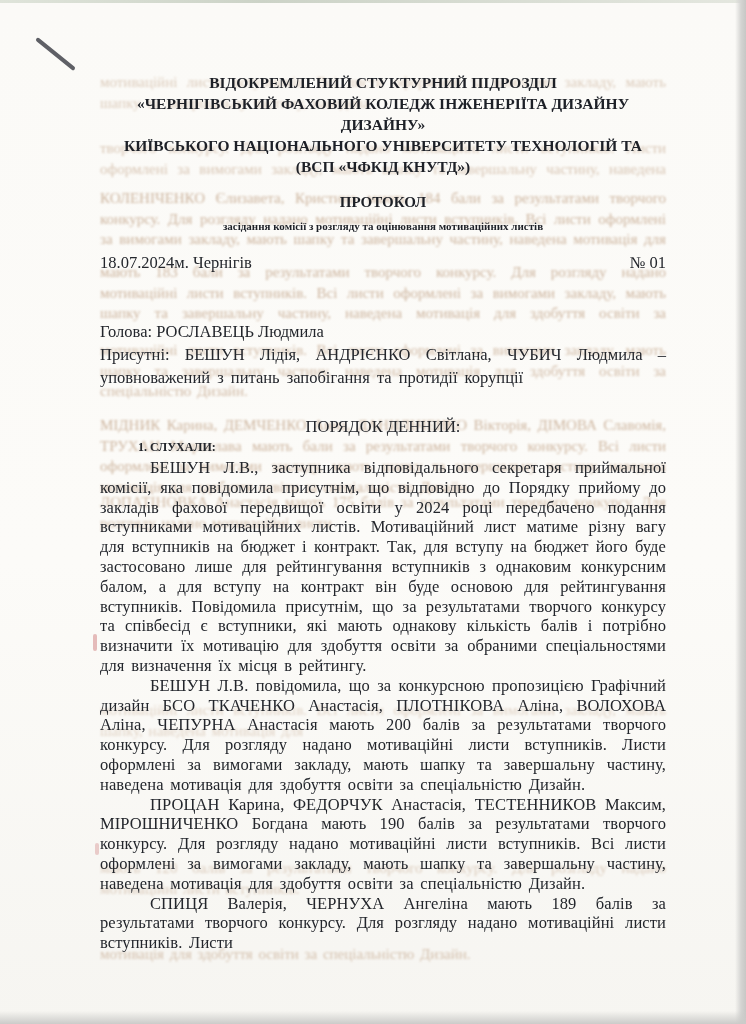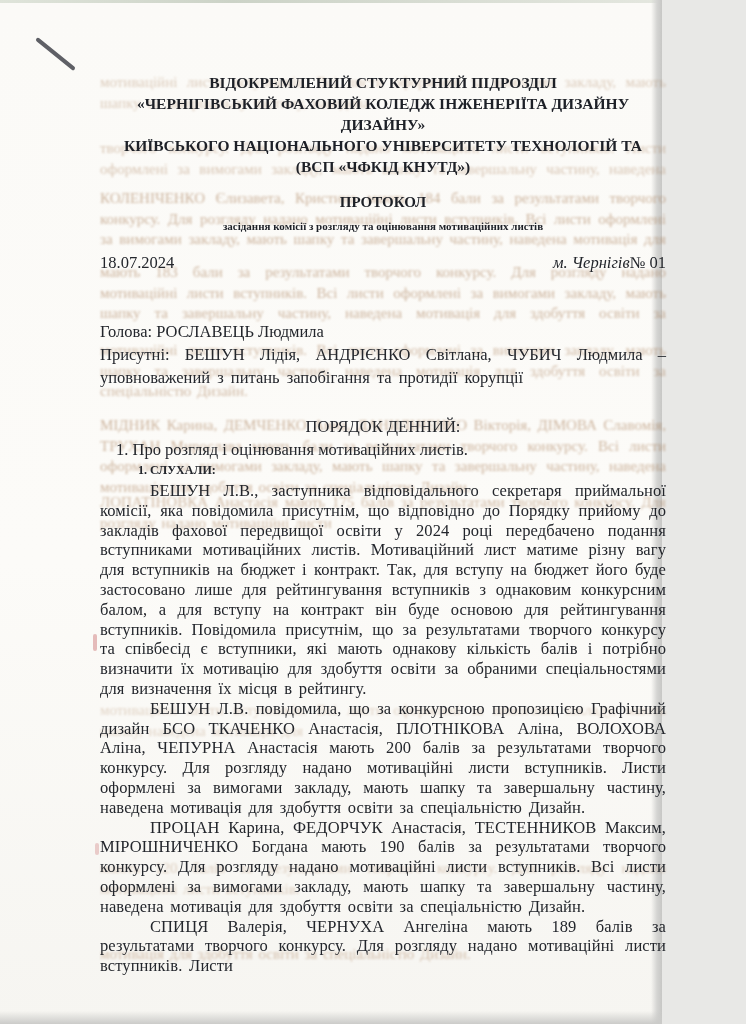--- a/index.html
+++ b/index.html
@@ -2,21 +2,21 @@
 <html><head>
 <meta charset="utf-8">
 <style>
   html,body{margin:0;padding:0;}
   body{
     width:746px;height:1024px;overflow:hidden;
     background:#e8e8e6;
     font-family:"Liberation Serif", serif;
   }
   .scan{
-    position:relative;width:662px;height:1024px;
+    position:relative;width:746px;height:1024px;
     background:linear-gradient(180deg,#fbfaf7 0%,#fcfbf8 55%,#f6f5f1 100%);
     color:#23262c;
   }
   
   .edge-top{position:absolute;top:0;left:0;right:0;height:3px;
     background:linear-gradient(90deg,#dfe4da,#ccd3c7 35%,#e4e7df);}
   .edge-right{position:absolute;top:0;right:0;bottom:0;width:11px;
     background:linear-gradient(to right, rgba(190,190,188,0), #d4d4d2 55%, #c7c7c5);}
   .edge-bottom{position:absolute;left:0;right:0;bottom:0;height:13px;
     background:linear-gradient(to bottom, rgba(190,190,188,0), #cbcbc9);}
@@ -45,21 +45,21 @@
   .g7{top:700px;height:42px;opacity:.3;}
   .g8{top:858px;height:42px;opacity:.35;}
   .g9{top:944px;height:22px;opacity:.45;}
 
   
   .content{position:absolute;left:100px;top:72px;width:566px;}
   .org{font-weight:bold;text-align:center;font-size:15.5px;line-height:21px;color:#1d2027;}
   .title{margin:14px 0 0;text-align:center;font-weight:bold;font-size:15px;line-height:22px;color:#1d2027;}
   .subtitle{text-align:center;font-weight:bold;font-size:11px;line-height:27px;color:#1d2027;}
   .meta-row{display:flex;margin-top:13px;font-size:16.5px;}
-  .meta-row .place{flex:1;text-align:right;font-style:italic;}
+  .meta-row .place{flex:1;text-align:left;}
   .chair{margin-top:47px;font-size:16.5px;line-height:23px;}
   .present{font-size:16.5px;line-height:23px;text-align:justify;word-spacing:3px;}
   .agenda-heading{margin-top:27px;text-align:center;font-size:16.5px;line-height:21px;}
   .agenda-item{margin-top:2px;padding-left:16px;font-size:16.5px;line-height:21px;}
   .proceedings-heading{margin-top:9px;text-align:center;font-size:16.5px;line-height:21px;}
   .heard-heading{padding-left:38px;font-size:12px;line-height:21px;font-weight:bold;}
   .para{margin:0;font-size:16.5px;line-height:19.8px;text-align:justify;
     text-indent:50px;word-spacing:2.5px;letter-spacing:.1px;}
 </style>
 </head>
@@ -104,21 +104,20 @@
     <div class="meta-row">
       <span class="date">18.07.2024</span>
       <span class="place">м. Чернігів</span>
       <span class="number">№ 01</span>
     </div>
 
     <div class="chair">Голова: РОСЛАВЕЦЬ Людмила</div>
     <div class="present">Присутні: БЕШУН Лідія, АНДРІЄНКО Світлана, ЧУБИЧ Людмила – уповноважений з питань запобігання та протидії корупції</div>
 
     <div class="agenda-heading">ПОРЯДОК ДЕННИЙ:</div>
-    <div class="agenda-item">1. Про розгляд і оцінювання мотиваційних листів.</div>
 
     <div class="heard-heading">1. СЛУХАЛИ:</div>
 
     <p class="para">БЕШУН Л.В., заступника відповідального секретаря приймальної комісії, яка повідомила присутнім, що відповідно до Порядку прийому до закладів фахової передвищої освіти у 2024 році передбачено подання вступниками мотиваційних листів. Мотиваційний лист матиме різну вагу для вступників на бюджет і контракт. Так, для вступу на бюджет його буде застосовано лише для рейтингування вступників з однаковим конкурсним балом, а для вступу на контракт він буде основою для рейтингування вступників. Повідомила присутнім, що за результатами творчого конкурсу та співбесід є вступники, які мають однакову кількість балів і потрібно визначити їх мотивацію для здобуття освіти за обраними спеціальностями для визначення їх місця в рейтингу.</p>
     <p class="para">БЕШУН Л.В. повідомила, що за конкурсною пропозицією  Графічний дизайн БСО ТКАЧЕНКО Анастасія, ПЛОТНІКОВА Аліна, ВОЛОХОВА Аліна, ЧЕПУРНА Анастасія мають 200 балів за результатами творчого конкурсу. Для розгляду надано мотиваційні листи вступників. Листи оформлені за вимогами закладу, мають шапку та завершальну частину, наведена мотивація для здобуття освіти за спеціальністю Дизайн.</p>
     <p class="para">ПРОЦАН Карина, ФЕДОРЧУК Анастасія, ТЕСТЕННИКОВ Максим, МІРОШНИЧЕНКО Богдана мають 190 балів за результатами творчого конкурсу. Для розгляду надано мотиваційні листи вступників. Всі листи оформлені за вимогами закладу, мають шапку та завершальну частину, наведена мотивація для здобуття освіти за спеціальністю Дизайн.</p>
     <p class="para">СПИЦЯ Валерія, ЧЕРНУХА Ангеліна мають 189 балів за результатами творчого конкурсу. Для розгляду надано мотиваційні листи вступників. Листи</p>
 
   </div>
 </div>

